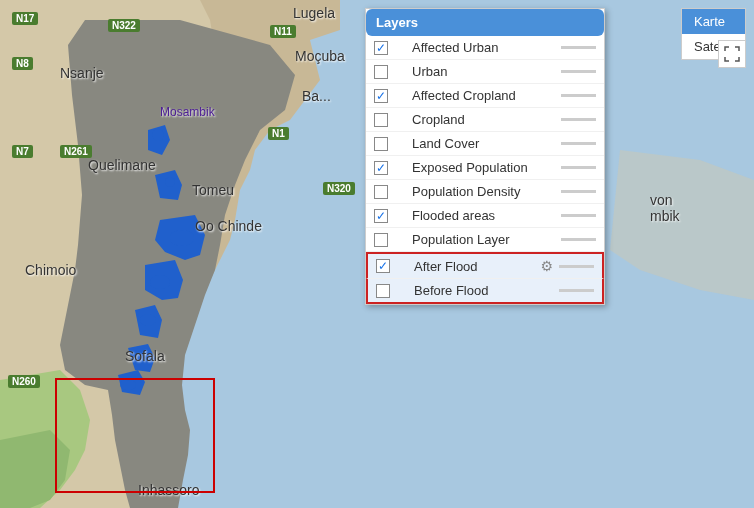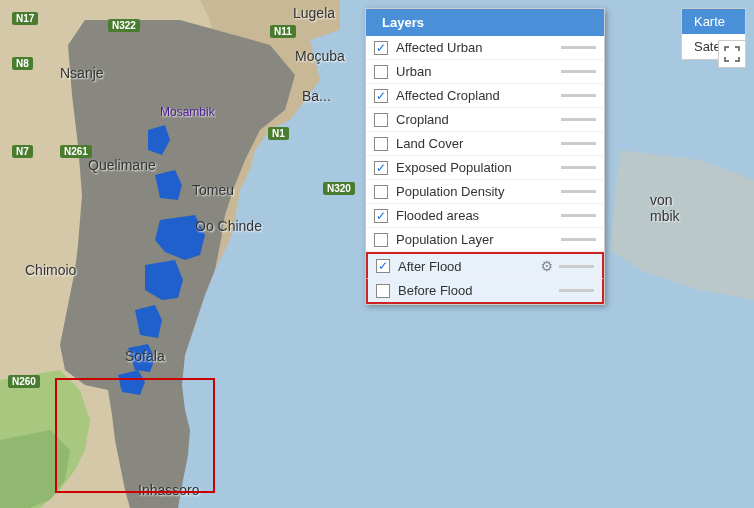--- a/index.html
+++ b/index.html
@@ -27,23 +27,24 @@
       width: 240px;
       background: white;
       border: 1px solid #ccc;
       box-shadow: 2px 2px 6px rgba(0,0,0,0.3);
       z-index: 10;
     }
 
     #layers-header {
       background: #4a90d9;
       color: white;
-      padding: 6px 16px;
+      padding: 6px 10px;
       font-weight: bold;
       font-size: 13px;
+      border-radius: 6px;
     }
 
     .layer-item {
       display: flex;
       align-items: center;
       padding: 4px 8px;
       border-bottom: 1px solid #f0f0f0;
       background: white;
       cursor: pointer;
     }
@@ -67,20 +68,21 @@
     .checkmark {
       color: #1a73e8;
       font-size: 12px;
       line-height: 1;
     }
 
     .layer-label {
       flex: 1;
       font-size: 13px;
       color: #333;
+      margin-left: 16px;
     }
 
     .layer-slider {
       width: 35px;
       height: 3px;
       background: #ccc;
       margin-left: 6px;
       flex-shrink: 0;
       position: relative;
     }

